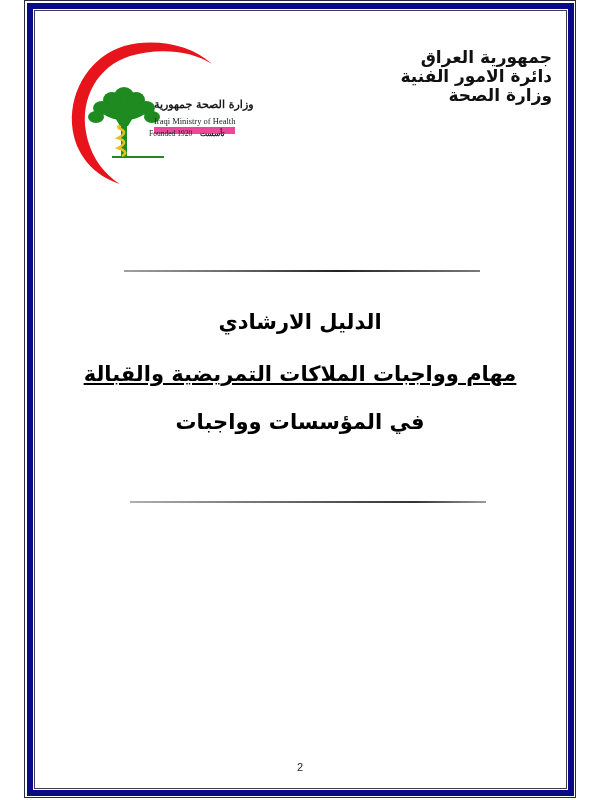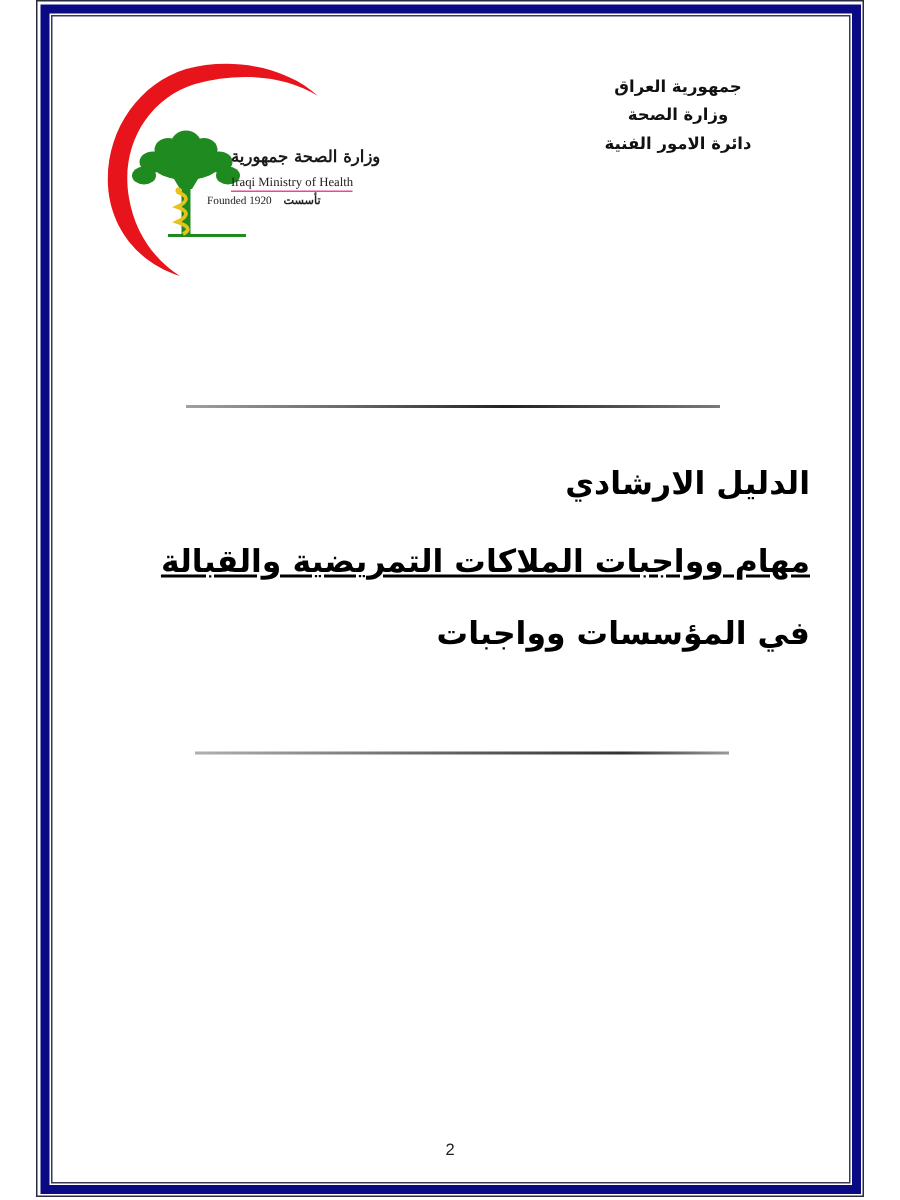--- a/index.html
+++ b/index.html
@@ -37,24 +37,24 @@
       border: 1px solid #3a3a55;
     }
 
     
     .header-ar {
       position: absolute;
       right: 48px;
       top: 48px;
       width: 200px;
       direction: rtl;
-      text-align: center;
+      text-align: right;
       font-family: "DejaVu Sans", sans-serif;
       font-weight: bold;
-      font-size: 11px;
+      font-size: 17px;
       color: #111;
       line-height: 19px;
     }
     .header-ar .line { display: block; }
     .header-ar .gap { height: 10px; }
 
     
     .logo {
       position: absolute;
       left: 62px;
@@ -74,26 +74,26 @@
       white-space: nowrap;
     }
     .logo-text-en {
       position: absolute;
       left: 92px;
       top: 80px;
       font-family: "Liberation Serif", serif;
       font-size: 8.5px;
       color: #222;
       white-space: nowrap;
-      border-bottom: 1px solid #ec4899;
+      border-bottom: 7px solid #ec4899;
       padding-bottom: 1px;
     }
     .logo-founded {
       position: absolute;
-      left: 76px;
+      left: 87px;
       top: 93px;
       font-family: "Liberation Serif", serif;
       font-size: 7.5px;
       color: #222;
       white-space: nowrap;
     }
     .logo-founded .ar { font-weight: bold; margin-left: 6px; }
 
     
     .divider {
@@ -104,20 +104,21 @@
     .divider.top { left: 124px; top: 270px; width: 356px; }
     .divider.bottom { left: 130px; top: 501px; width: 356px;
       background: linear-gradient(to right, #b0b0b0 0%, #6e6e6e 40%, #333 80%, #9a9a9a 100%); }
 
     
     .title-block {
       position: absolute;
       left: 60px;
       width: 480px;
       direction: rtl;
+      text-align: center;
       font-family: "DejaVu Sans", sans-serif;
       font-weight: bold;
       color: #000;
     }
     .title-line1 { top: 310px; font-size: 21px; }
     .title-line2 { top: 362px; font-size: 21px; text-decoration: underline; }
     .title-line3 { top: 410px; font-size: 21px; }
 
     
     .page-number {
@@ -166,22 +167,22 @@
   <div class="logo-text-ar">وزارة الصحة جمهورية</div>
   <div class="logo-text-en">Iraqi Ministry of Health</div>
   <div class="logo-founded">
     <span>Founded 1920</span>
     <span class="ar">تأسست</span>
   </div>
 </div>
 
 <div class="header-ar">
   <span class="line">جمهورية العراق</span>
+  <span class="line">دائرة الامور الفنية</span>
   <span class="line">وزارة الصحة</span>
-  <span class="line">دائرة الامور الفنية</span>
   <div class="gap"></div>
   <div class="gap"></div>
 </div>
 
 <div class="divider top"></div>
 
 <div class="title-block title-line1">الدليل الارشادي</div>
 <div class="title-block title-line2">مهام وواجبات الملاكات التمريضية والقبالة</div>
 <div class="title-block title-line3">في المؤسسات وواجبات</div>
 

